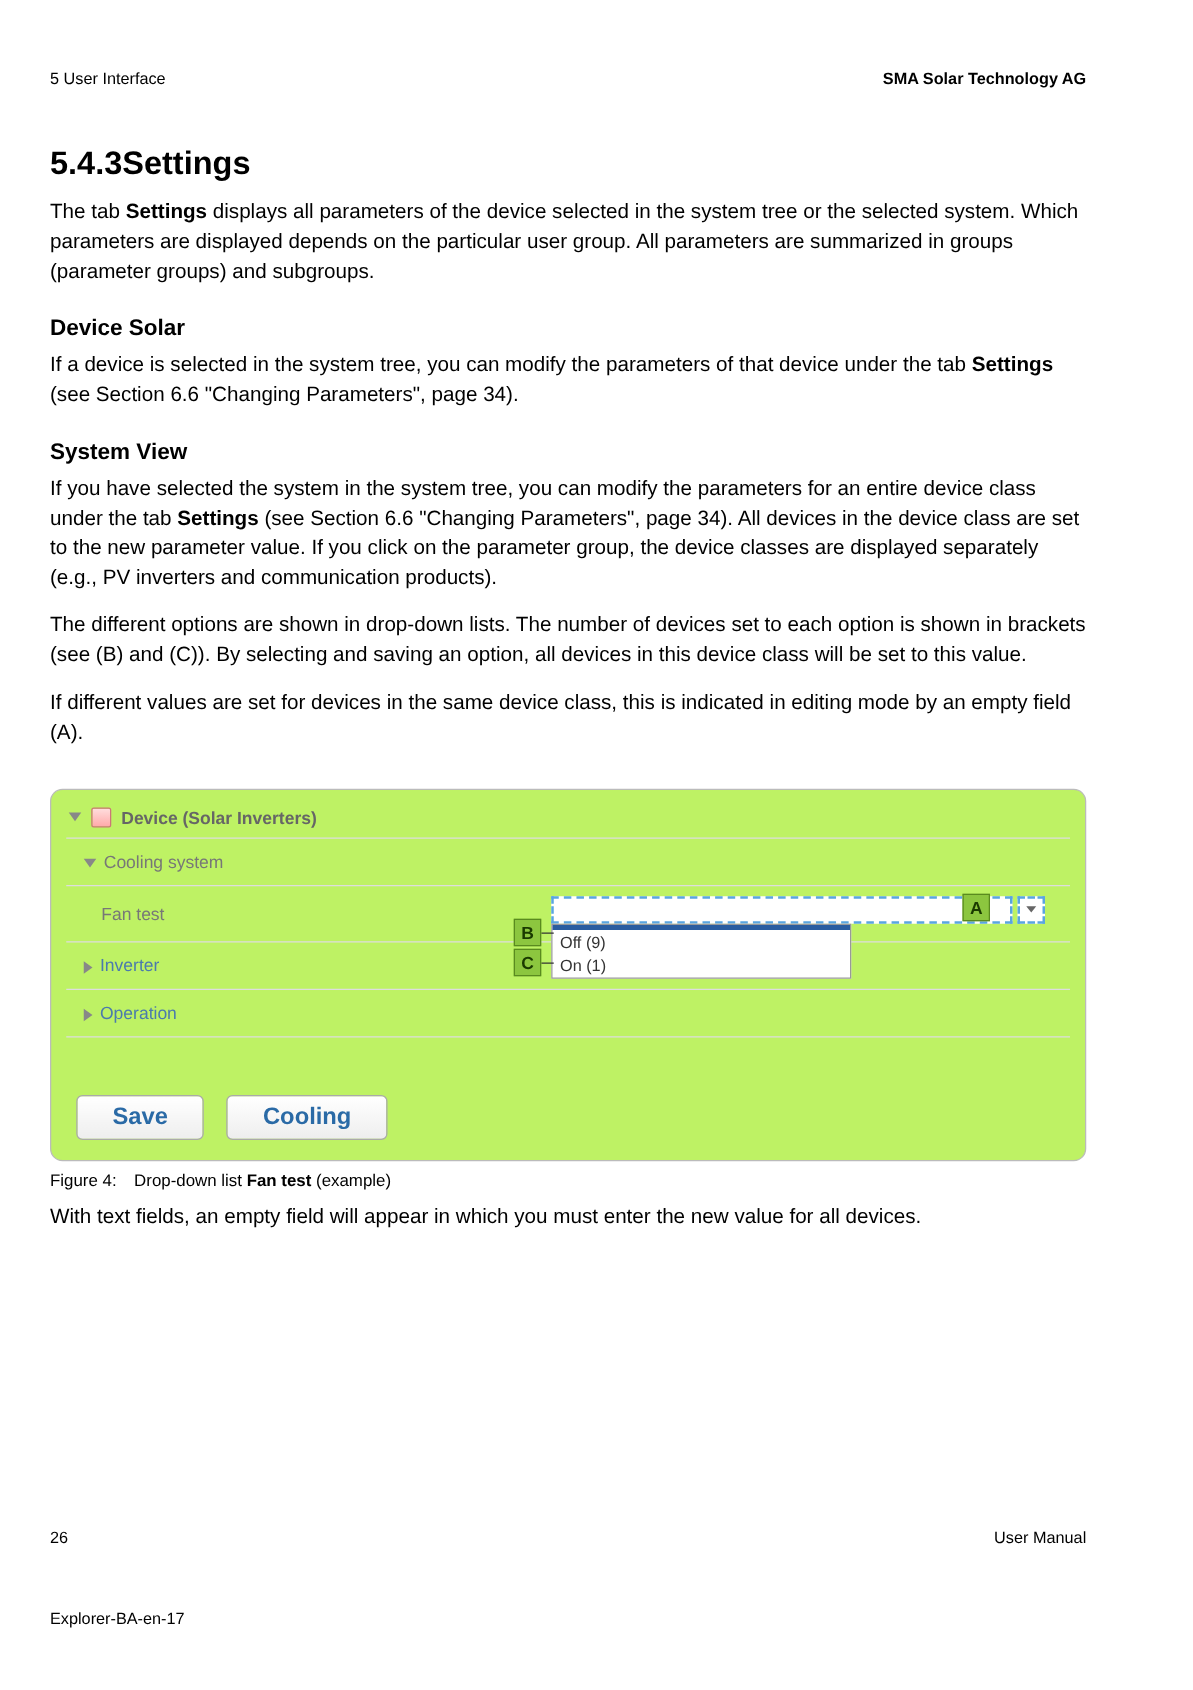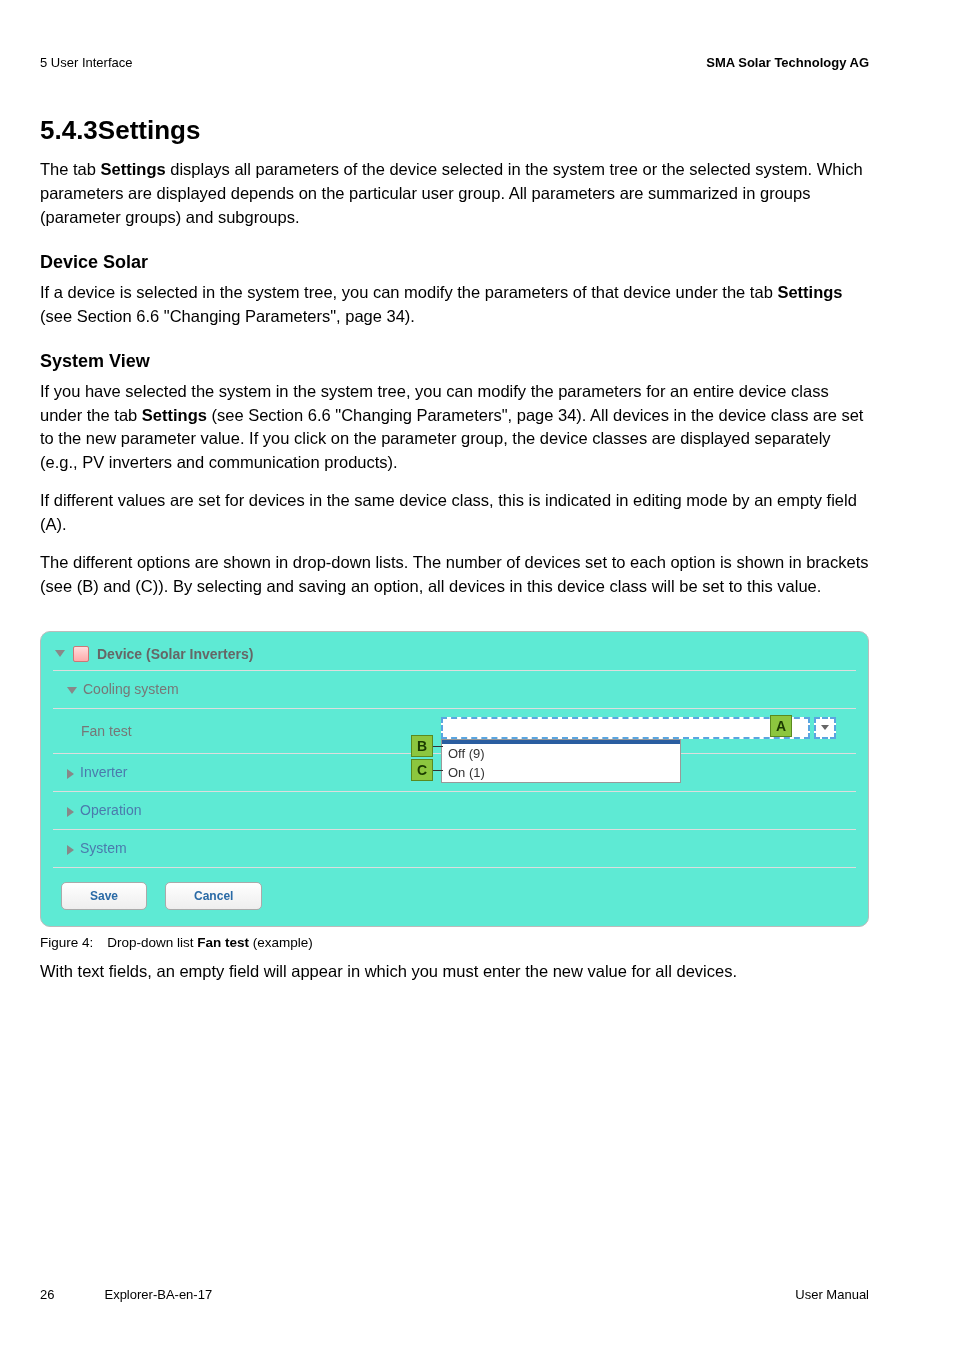--- a/index.html
+++ b/index.html
@@ -49,21 +49,21 @@
       margin-bottom: 10px;
     }
     .fig-label { margin-right: 14px; }
 
     
     .ui-box {
       border: 1px solid #bbb;
       border-radius: 10px;
       margin-top: 18px;
       padding: 10px 12px 16px 12px;
-      background: #5eead4;
+      background: #bef264;
       font-size: 14px;
       color: #555;
     }
     .device-header {
       display: flex;
       align-items: center;
       gap: 8px;
       padding: 4px 2px 8px 2px;
       font-weight: bold;
       color: #666;
@@ -181,31 +181,32 @@
       margin-top: 14px;
       padding-left: 8px;
     }
     .btn {
       border: 1px solid #aaa;
       border-radius: 5px;
       padding: 6px 28px;
       background: linear-gradient(#fff, #eee);
       color: #2a6aa6;
       font-weight: bold;
-      font-size: 12px;
+      font-size: 19px;
       cursor: pointer;
+      margin-top: 32px;
     }
     .footer {
       margin-top: auto;
       display: flex;
       justify-content: space-between;
       font-size: 13px;
       padding-top: 20px;
     }
-    .footer-left { display: flex; gap: 50px; }
+    .footer-left { display: flex; gap: 50px; flex-direction: column; }
   </style>
 </head>
 <body>
 
 <div class="page">
   <div class="header">
     <span class="header-left">5  User Interface</span>
     <span class="header-right">SMA Solar Technology AG</span>
   </div>
 
@@ -219,22 +220,22 @@
 
   <h2>Device Solar</h2>
   <p>
     <span>If a device is selected in the system tree, you can modify the parameters of that device under the tab </span><span class="bold">Settings</span><span> (see Section 6.6 "Changing Parameters", page 34).</span>
   </p>
 
   <h2>System View</h2>
   <p>
     <span>If you have selected the system in the system tree, you can modify the parameters for an entire device class under the tab </span><span class="bold">Settings</span><span> (see Section 6.6 "Changing Parameters", page 34). All devices in the device class are set to the new parameter value. If you click on the parameter group, the device classes are displayed separately (e.g., PV inverters and communication products).</span>
   </p>
+  <p>The different options are shown in drop-down lists. The number of devices set to each option is shown in brackets (see (B) and (C)). By selecting and saving an option, all devices in this device class will be set to this value.</p>
   <p>If different values are set for devices in the same device class, this is indicated in editing mode by an empty field (A).</p>
-  <p>The different options are shown in drop-down lists. The number of devices set to each option is shown in brackets (see (B) and (C)). By selecting and saving an option, all devices in this device class will be set to this value.</p>
 
   <div class="ui-box">
     <div class="device-header">
       <span class="tri-down"></span>
       <span class="dev-icon"></span>
       <span>Device  (Solar Inverters)</span>
     </div>
     <div class="rows">
       <div class="row">
         <span class="row-label"><span class="tri-down"></span><span>Cooling system</span></span>
@@ -257,27 +258,24 @@
             <div class="opt">On (1)</div>
           </div>
         </div>
       </div>
       <div class="row">
         <span class="row-label link"><span class="tri-right"></span><span>Inverter</span></span>
       </div>
       <div class="row">
         <span class="row-label link"><span class="tri-right"></span><span>Operation</span></span>
       </div>
-      <div class="row">
-        <span class="row-label link"><span class="tri-right"></span><span>System</span></span>
-      </div>
     </div>
     <div class="btn-row">
       <button class="btn">Save</button>
-      <button class="btn">Cancel</button>
+      <button class="btn">Cooling</button>
     </div>
   </div>
 
   <div class="figure-caption">
     <span class="fig-label">Figure 4:</span><span>Drop-down list </span><span class="bold">Fan test</span><span> (example)</span>
   </div>
 
   <p>With text fields, an empty field will appear in which you must enter the new value for all devices.</p>
 
   <div class="footer">

